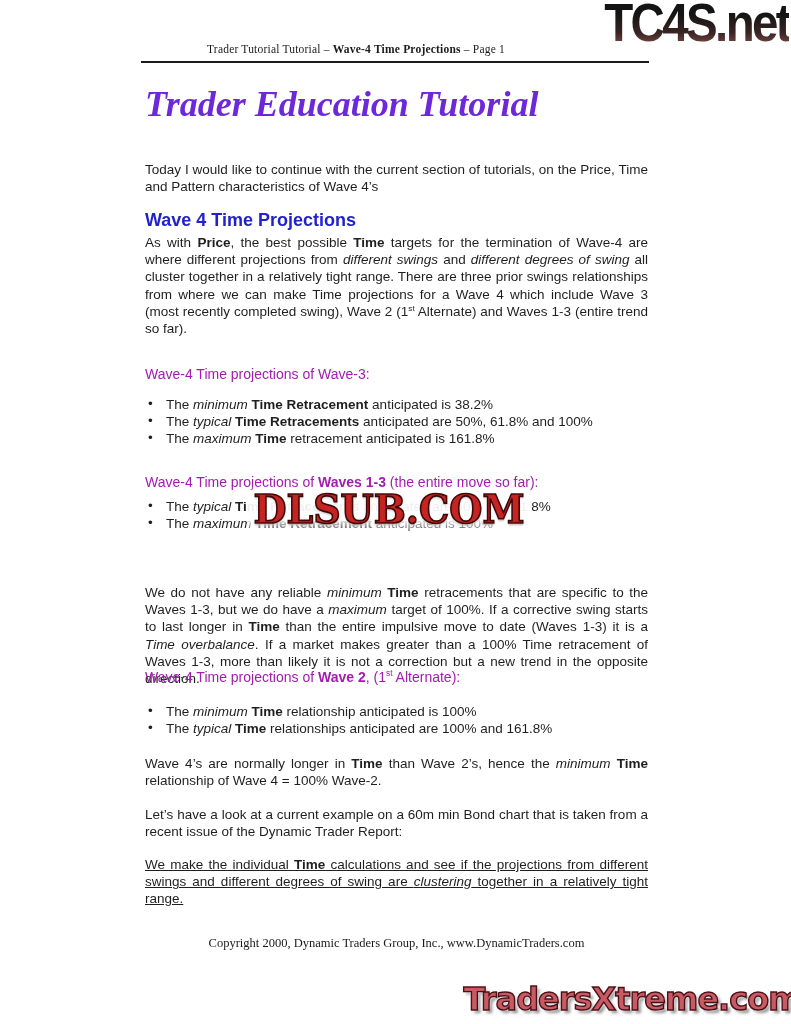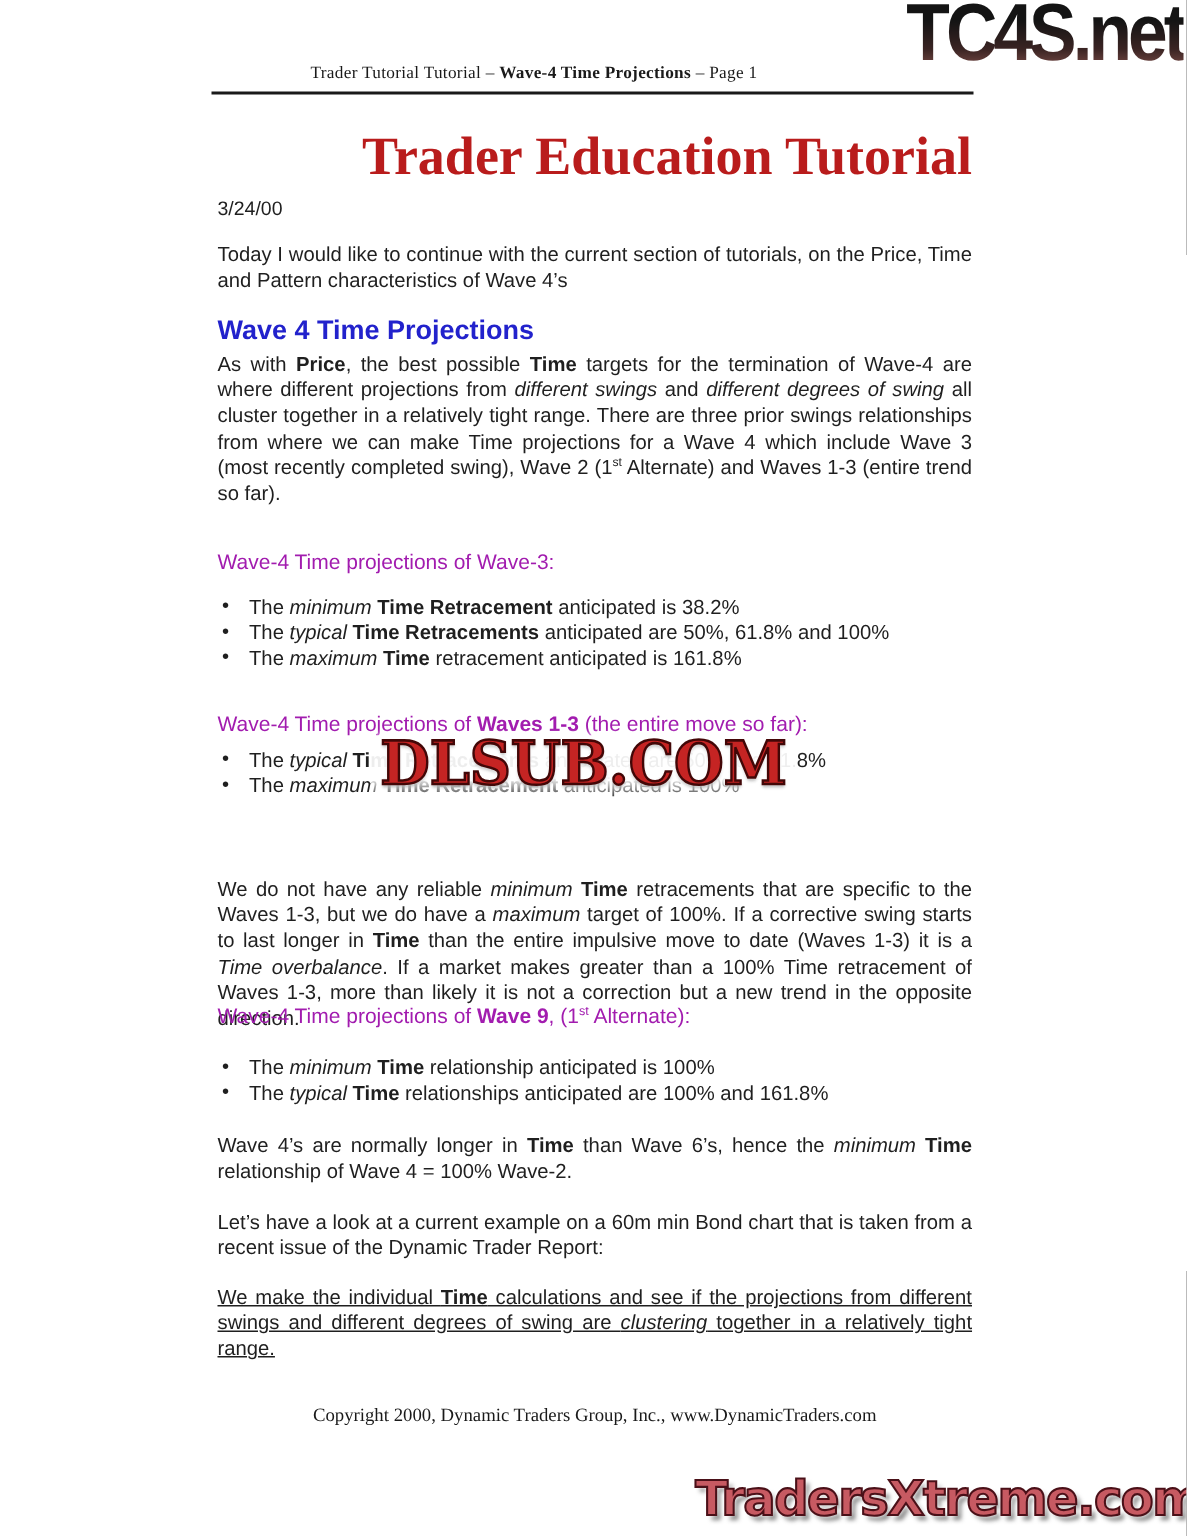--- a/index.html
+++ b/index.html
@@ -23,22 +23,22 @@
     position:absolute; top:-5px; right:2px;
     font-family:"Liberation Sans", sans-serif; font-weight:bold;
     font-size:54px; line-height:1.0; letter-spacing:-3px;
     transform:scaleX(.88); transform-origin:right top;
     background:linear-gradient(to bottom,#141414 35%,#3a2423 70%,#8a5650 100%);
     -webkit-background-clip:text; background-clip:text; color:transparent;
   }
   
   .col{position:absolute; left:145px; width:503px;}
   .doc-title{
-    font-family:"Liberation Serif", serif; font-weight:bold;
-    font-size:36px; line-height:40px; color:#b91c1c; top:84px;text-align:right;
+    font-family:"Liberation Serif", serif; font-style:italic; font-weight:bold;
+    font-size:36px; line-height:40px; color:#6d28d9; top:84px;
   }
   .doc-date{top:131px; font-size:13px;}
   .body-p{
     font-size:13.5px; line-height:17.2px; text-align:justify;
   }
   .p-intro{top:161px;}
   .h-section{
     top:210px; font-size:18px; font-weight:bold; color:#2222cc;
   }
   .p-aswith{top:234px;}
@@ -91,21 +91,20 @@
 <body>
 
 <div class="page">
 
   <div class="tc4s">TC4S.net</div>
 
   <div class="page-header"><span>Trader Tutorial Tutorial – </span><span class="b">Wave-4 Time Projections</span><span> – Page 1</span></div>
   <div class="header-rule"></div>
 
   <div class="col doc-title">Trader Education Tutorial</div>
-  <div class="col doc-date">3/24/00</div>
 
   <div class="col body-p p-intro">Today I would like to continue with the current section of tutorials, on the Price, Time and Pattern characteristics of Wave 4’s</div>
 
   <div class="col h-section">Wave 4 Time Projections</div>
 
   <div class="col body-p p-aswith"><span>As with </span><span class="b">Price</span><span>, the best possible </span><span class="b">Time</span><span> targets for the termination of Wave-4 are where different projections from </span><span class="i">different swings</span><span> and </span><span class="i">different degrees of swing</span><span> all cluster together in a relatively tight range. There are three prior swings relationships from where we can make Time projections for a Wave 4 which include Wave 3 (most recently completed swing), Wave 2 (1</span><sup>st</sup><span> Alternate) and Waves 1-3 (entire trend so far).</span></div>
 
   <div class="col sub-h sub1"><span>Wave-4 Time projections of Wave-3:</span></div>
   <div class="col ul ul1">
     <div class="li">
@@ -133,33 +132,33 @@
       <span><span>The </span><span class="i">maximum</span><span> </span><span class="b">Time Retracement</span><span> anticipated is 100%</span></span>
     </div>
   </div>
 
   <div class="dlsub">
     <span class="wm-text">DLSUB.COM</span>
   </div>
 
   <div class="col body-p p-reliable"><span>We do not have any reliable </span><span class="i">minimum</span><span> </span><span class="b">Time</span><span> retracements that are specific to the Waves 1-3, but we do have a </span><span class="i">maximum</span><span> target of 100%. If a corrective swing starts to last longer in </span><span class="b">Time</span><span> than the entire impulsive move to date (Waves 1-3) it is a </span><span class="i">Time overbalance</span><span>. If a market makes greater than a 100% Time retracement of Waves 1-3, more than likely it is not a correction but a new trend in the opposite direction.</span></div>
 
-  <div class="col sub-h sub3"><span>Wave-4 Time projections of </span><span class="b">Wave 9</span><span>, (1</span><sup>st</sup><span> Alternate):</span></div>
+  <div class="col sub-h sub3"><span>Wave-4 Time projections of </span><span class="b">Wave 2</span><span>, (1</span><sup>st</sup><span> Alternate):</span></div>
   <div class="col ul ul3">
     <div class="li">
       <span class="marker">•</span>
       <span><span>The </span><span class="i">minimum</span><span> </span><span class="b">Time</span><span> relationship anticipated is 100%</span></span>
     </div>
     <div class="li">
       <span class="marker">•</span>
       <span><span>The </span><span class="i">typical</span><span> </span><span class="b">Time</span><span> relationships anticipated are 100% and 161.8%</span></span>
     </div>
   </div>
 
-  <div class="col body-p p-wave4s"><span>Wave 4’s are normally longer in </span><span class="b">Time</span><span> than Wave 6’s, hence the </span><span class="i">minimum</span><span> </span><span class="b">Time</span><span> relationship of Wave 4 = 100% Wave-2.</span></div>
+  <div class="col body-p p-wave4s"><span>Wave 4’s are normally longer in </span><span class="b">Time</span><span> than Wave 2’s, hence the </span><span class="i">minimum</span><span> </span><span class="b">Time</span><span> relationship of Wave 4 = 100% Wave-2.</span></div>
   <div class="col body-p p-lets">Let’s have a look at a current example on a 60m min Bond chart that is taken from a recent issue of the Dynamic Trader Report:</div>
   <div class="col body-p p-wemake"><span>We make the individual </span><span class="b">Time</span><span> calculations and see if the projections from different swings and different degrees of swing are </span><span class="i">clustering</span><span> together in a relatively tight range.</span></div>
 
   <div class="col doc-footer">Copyright 2000, Dynamic Traders Group, Inc., www.DynamicTraders.com</div>
 
   <div class="txtreme">
     <span class="wm-text">TradersXtreme.com</span>
   </div>
 
 </div>

